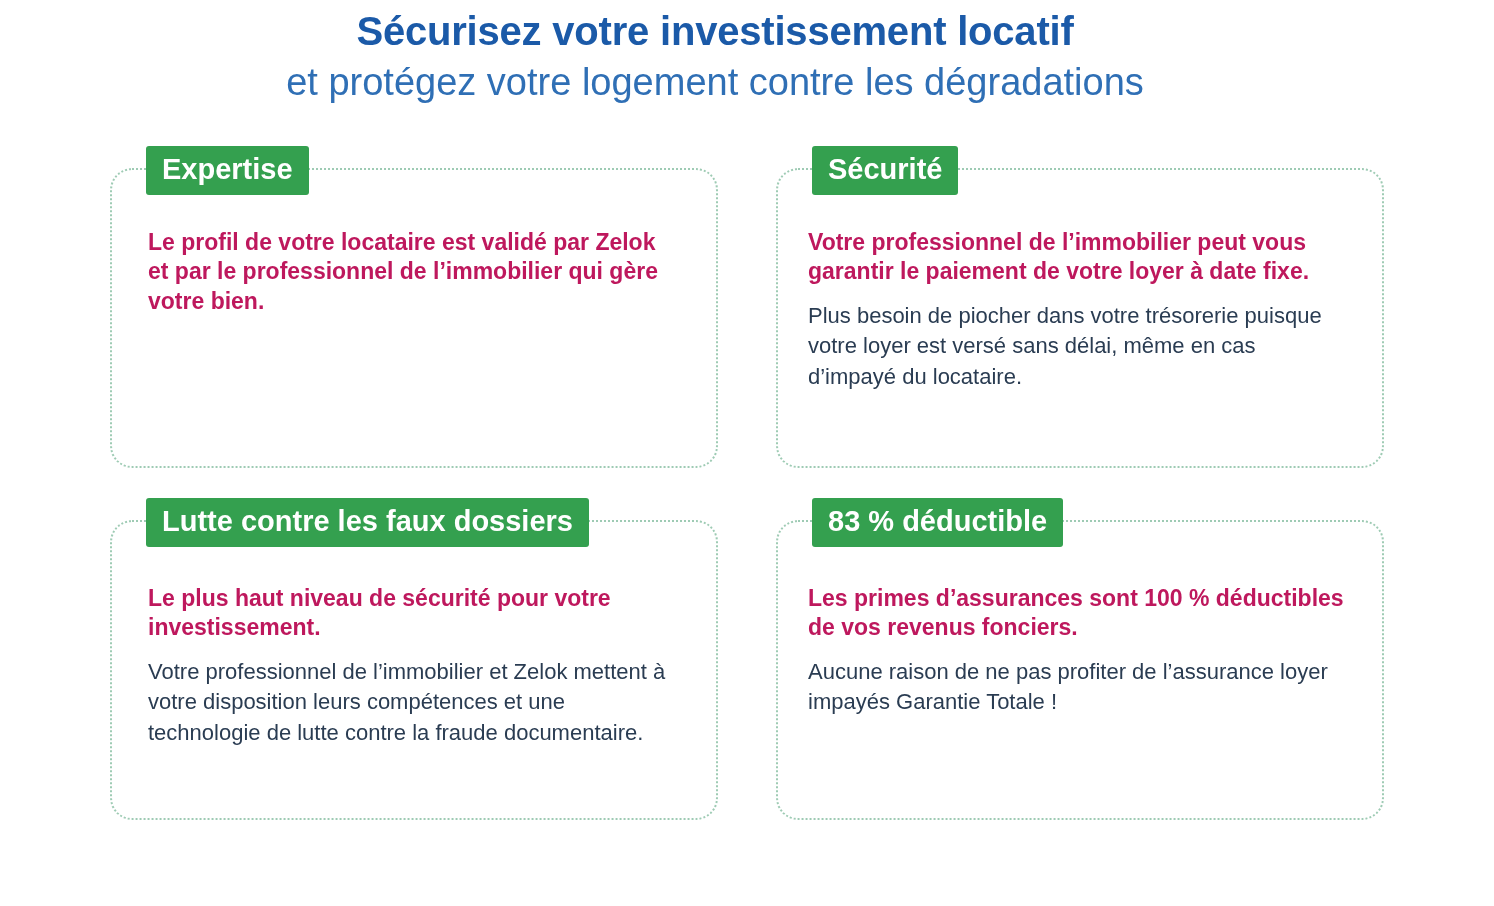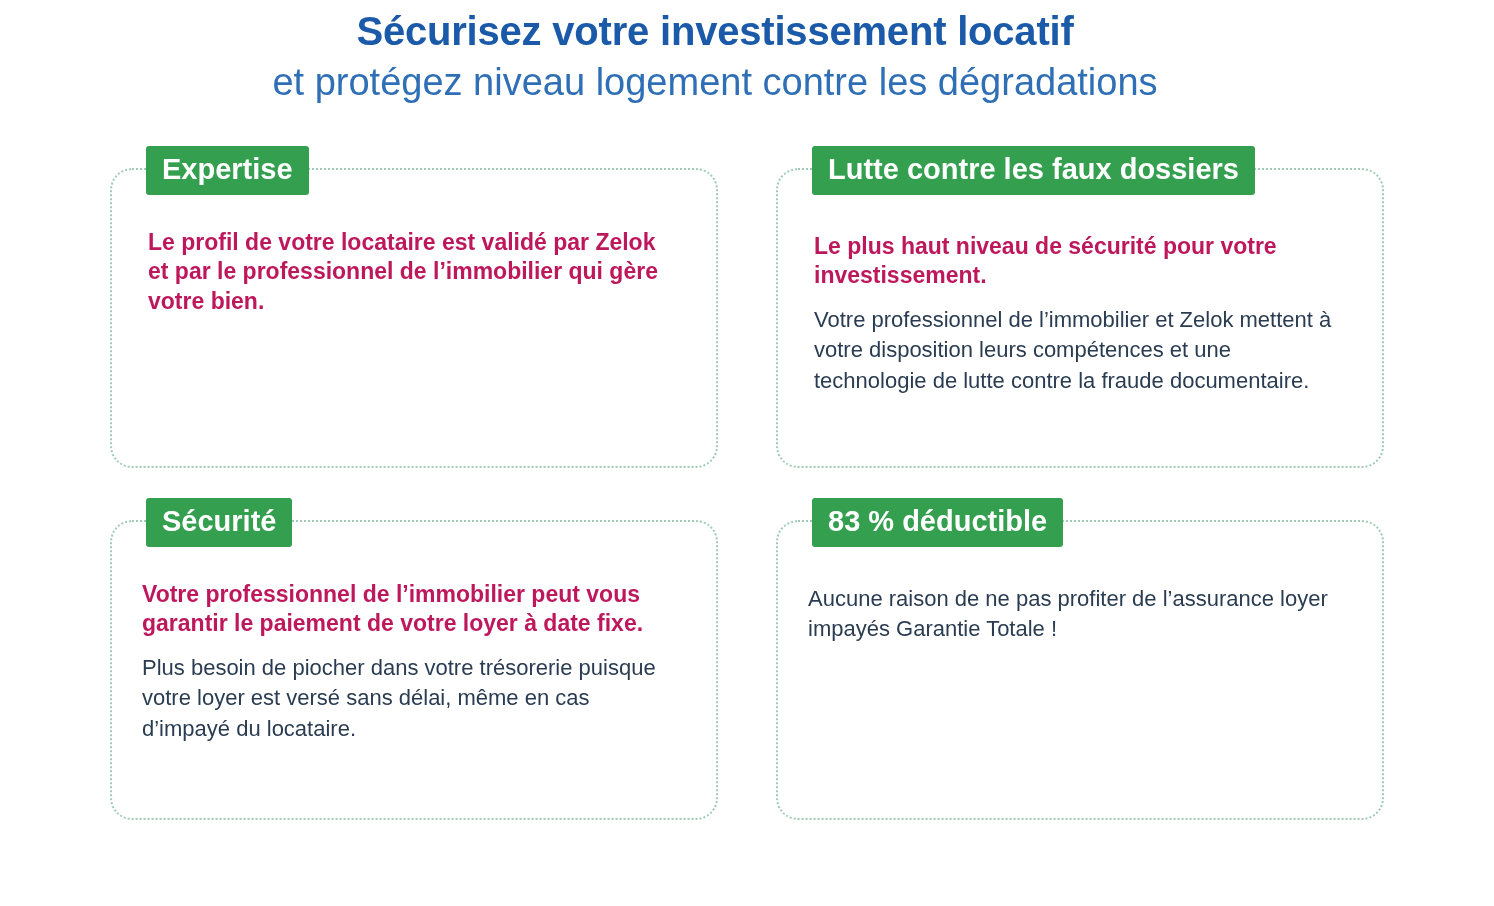--- a/index.html
+++ b/index.html
@@ -93,41 +93,42 @@
   .card.c4 { padding-left: 30px; padding-top: 62px; }
   .card.c3 { padding-top: 62px; }
 </style>
 </head>
 <body>
 
 <div class="page">
 
   <div class="header">
     <div class="line1">Sécurisez votre investissement locatif</div>
-    <div class="line2">et protégez niveau logement contre les dégradations</div>
+    <div class="line2">et protégez votre logement contre les dégradations</div>
   </div>
 
   <div class="grid">
 
     <div class="card c1">
       <div class="card-tag">Expertise</div>
       <p class="card-lead">Le profil de votre locataire est validé par Zelok et par le professionnel de l’immobilier qui gère votre bien.</p>
     </div>
 
+    <div class="card c2">
+      <div class="card-tag">Sécurité</div>
+      <p class="card-lead">Votre professionnel de l’immobilier peut vous garantir le paiement de votre loyer à date fixe.</p>
+      <p class="card-body">Plus besoin de piocher dans votre trésorerie puisque votre loyer est versé sans délai, même en cas d’impayé du locataire.</p>
+    </div>
+
     <div class="card c3">
       <div class="card-tag">Lutte contre les faux dossiers</div>
       <p class="card-lead">Le plus haut niveau de sécurité pour votre investissement.</p>
       <p class="card-body">Votre professionnel de l’immobilier et Zelok mettent à votre disposition leurs compétences et une technologie de lutte contre la fraude documentaire.</p>
     </div>
 
-    <div class="card c2">
-      <div class="card-tag">Sécurité</div>
-      <p class="card-lead">Votre professionnel de l’immobilier peut vous garantir le paiement de votre loyer à date fixe.</p>
-      <p class="card-body">Plus besoin de piocher dans votre trésorerie puisque votre loyer est versé sans délai, même en cas d’impayé du locataire.</p>
-    </div>
-
     <div class="card c4">
       <div class="card-tag">83 % déductible</div>
+      <p class="card-lead">Les primes d’assurances sont 100 % déductibles de vos revenus fonciers.</p>
       <p class="card-body">Aucune raison de ne pas profiter de l’assurance loyer impayés Garantie Totale !</p>
     </div>
 
   </div>
 </div>
 
 </body></html>

